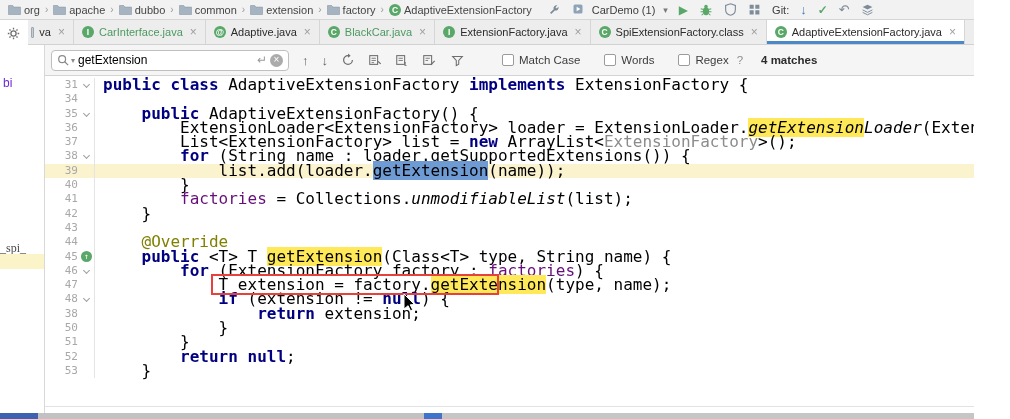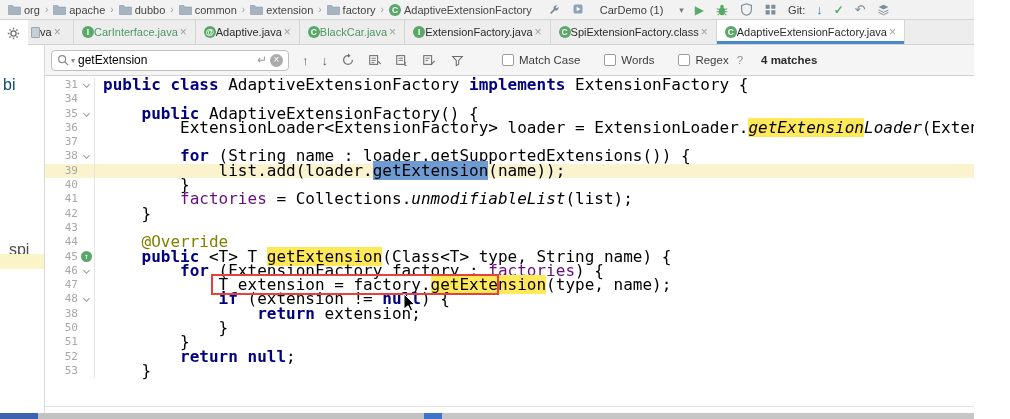--- a/index.html
+++ b/index.html
@@ -11,34 +11,34 @@
   .topbar { position:absolute; left:0; top:0; width:1010px; height:20px; background:#F2F2F2;
             border-bottom:1px solid #D5D5D5; display:flex; align-items:center; font-size:11px; color:#454545; }
   .bc { display:flex; align-items:center; padding-left:8px; white-space:nowrap; }
   .crumb { display:inline-flex; align-items:center; gap:3px; cursor:default; }
   .crumb-sep { color:#9B9B9B; margin:0 5px; font-size:10px; }
   .folder-ic svg { display:block; }
   .ci { display:inline-block; width:12px; height:12px; border-radius:50%; background:#59A869; color:#fff;
         font-size:8.5px; font-weight:bold; text-align:center; line-height:12px; }
   .tb { display:flex; align-items:center; gap:11px; margin-left:16px; white-space:nowrap; }
   .tbi { display:inline-flex; align-items:center; cursor:pointer; color:#6E6E6E; }
-  .runcfg { display:inline-flex; align-items:center; gap:16px; cursor:pointer; color:#3C3C3C; }
+  .runcfg { display:inline-flex; align-items:center; gap:8px; cursor:pointer; color:#3C3C3C; }
   .dd { color:#7A7A7A; font-size:9px; }
   .play { color:#59A869; font-size:12px; }
   .upd { color:#3B7BBF; font-weight:bold; font-size:13px; }
   .cmt { color:#59A869; font-weight:bold; font-size:12px; }
   .rollback { color:#7E8B99; font-size:13px; }
   .gitlab { color:#3C3C3C; }
   .corner-circle { position:absolute; left:999px; top:-6px; width:18px; height:18px; border-radius:50%; background:#E07A3F; }
 
   
   .tabbar { position:absolute; left:28px; top:20px; width:982px; height:25px; background:#EDEDED;
             border-bottom:1px solid #D2D2D2; display:flex; align-items:stretch; overflow:hidden; }
   .tabs { display:flex; align-items:stretch; }
-  .tab { display:flex; align-items:center; padding:0 8px; font-size:11px; color:#2B2B2B;
+  .tab { display:flex; align-items:center; gap:5px; padding:0 8px; font-size:11px; color:#2B2B2B;
          border-right:1px solid #D6D6D6; cursor:pointer; background:#EDEDED; position:relative; white-space:nowrap; }
   .tab.active { background:#FFFFFF; box-shadow:inset 0 -3px 0 0 #4A88C7; }
   .tab.partial { width:46px; overflow:hidden; padding-left:3px; }
   .tab-close { color:#9E9E9E; font-size:12px; margin-left:2px; }
   .file-ic { width:9px; height:11px; background:#C6CFD6; border:1px solid #9AA7B1; border-radius:1px; display:inline-block; }
   .tabs-extra { margin-left:auto; display:flex; align-items:center; gap:7px; padding-right:6px; color:#666; font-size:11px; }
   .tablist { display:inline-flex; align-items:center; gap:1px; cursor:pointer; }
   .tablist .cnt { font-size:10px; }
 
   
@@ -84,23 +84,23 @@
   .c-gray { color:#8C8C8C; }
   .c-ann { color:#808000; }
   .c-hl { background:#FFE959; }
   .c-sel { background:#6F9BD4; }
 
   
   .leftpanel { position:absolute; left:0; top:20px; width:45px; height:393px; background:#fff;
                border-right:1px solid #D8D8D8; overflow:hidden; z-index:0; }
   .lp-gear { position:absolute; left:7px; top:6px; cursor:pointer; }
   .lp-dash { position:absolute; left:28px; top:12px; width:9px; height:2px; background:#707070; cursor:pointer; }
-  .lp-frag { position:absolute; color:#0c4a6e; font-size:16px; white-space:nowrap; }
+  .lp-frag { position:absolute; color:#6d28d9; font-size:12px; white-space:nowrap; }
   .f1 { left:3px; top:56px; }
-  .f2 { left:0px; top:221px; font-size:16px; color:#4A4A4A; }
+  .f2 { left:0px; top:221px; font-size:12px; color:#4A4A4A;font-family:Liberation Serif, serif; }
   .lp-selrow { position:absolute; left:0; top:234px; width:45px; height:15px; background:#FCF4C9; }
 
   
   .redbox { position:absolute; left:211px; top:274px; width:288px; height:21px; border:2.5px solid #E8413C; z-index:6; }
   .redline { position:absolute; left:1001px; top:84px; width:3px; height:218px; background:#E8413C; z-index:6; }
   .mark { position:absolute; background:#59A869; z-index:4; }
   .m1 { left:987px; top:147px; width:9px; height:3px; }
   .m2 { left:987px; top:156px; width:9px; height:3px; }
   .m3 { left:998px; top:196px; width:4px; height:17px; }
   .m4 { left:998px; top:264px; width:4px; height:17px; }
@@ -364,20 +364,21 @@
         <div class="crow">
           <span class="gut"><span class="lnum">35</span><span class="fold"></span></span>
           <pre class="cline"><span>    </span><span class="c-kw">public </span><span>AdaptiveExtensionFactory() {</span></pre>
         </div>
         <div class="crow">
           <span class="gut"><span class="lnum">36</span></span>
           <pre class="cline"><span>        ExtensionLoader&lt;ExtensionFactory&gt; loader = ExtensionLoader.</span><span class="c-static c-hl">getExtension</span><span class="c-static">Loader</span><span>(ExtensionFactory.</span><span class="c-kw">class</span><span>);</span></pre>
         </div>
         <div class="crow">
           <span class="gut"><span class="lnum">37</span></span>
+          <pre class="cline"><span>        List&lt;ExtensionFactory&gt; list = </span><span class="c-kw">new </span><span>ArrayList&lt;</span><span class="c-gray">ExtensionFactory</span><span>&gt;();</span></pre>
         </div>
         <div class="crow">
           <span class="gut"><span class="lnum">38</span><span class="fold"></span></span>
           <pre class="cline"><span>        </span><span class="c-kw">for </span><span>(String name : loader.getSupportedExtensions()) {</span></pre>
         </div>
         <div class="crow current">
           <span class="gut"><span class="lnum">39</span></span>
           <pre class="cline"><span>            list.add(loader.</span><span class="c-sel">getExtension</span><span>(name));</span></pre>
         </div>
         <div class="crow">

